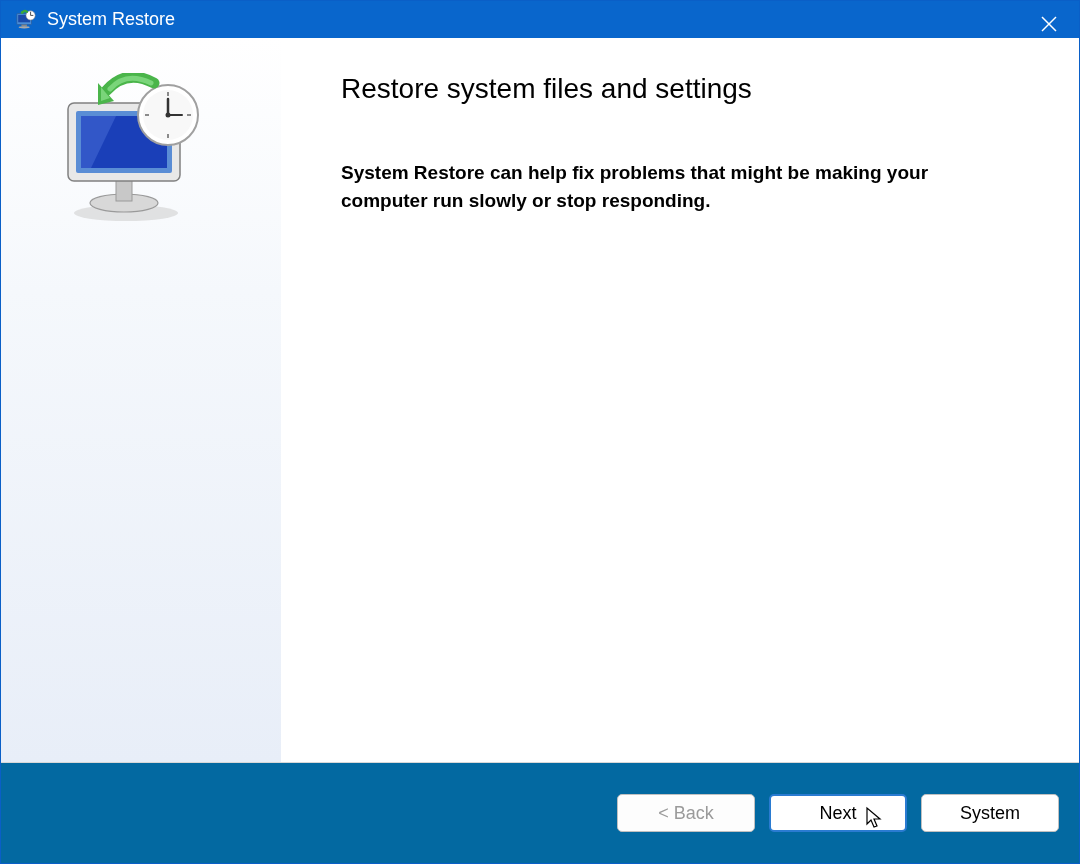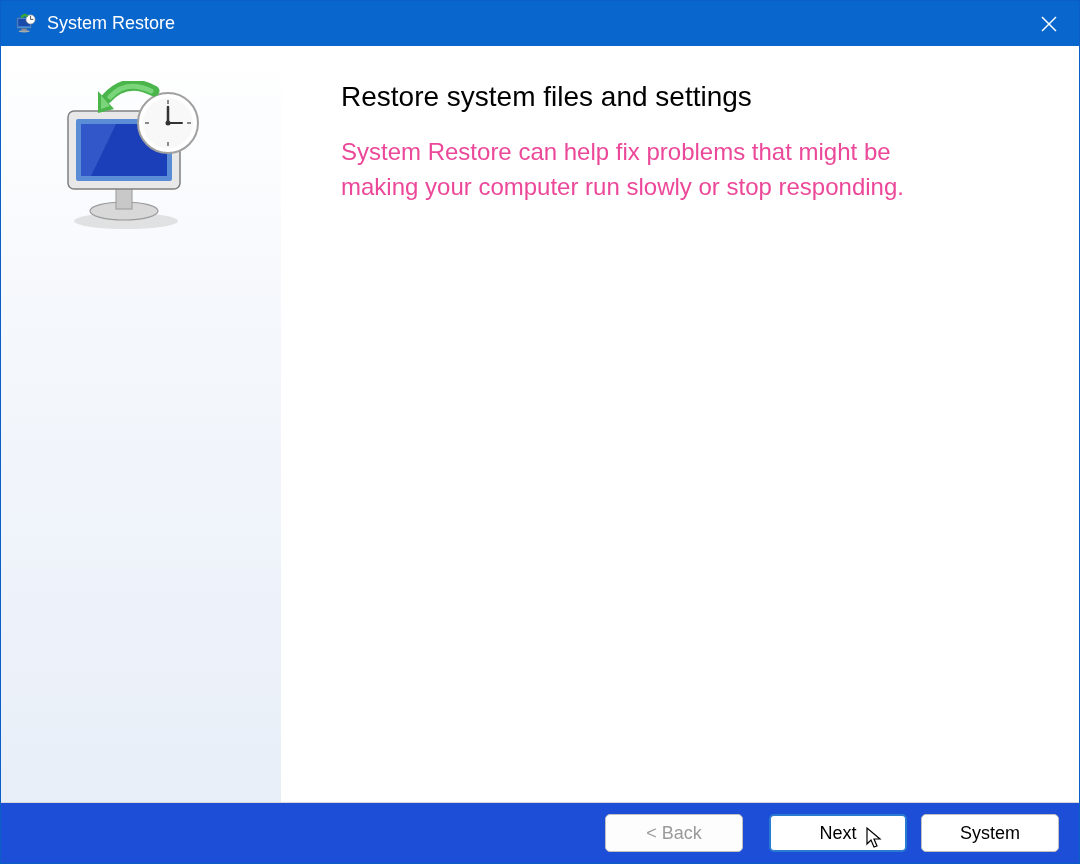--- a/index.html
+++ b/index.html
@@ -17,21 +17,21 @@
     .window {
       width: 1080px;
       height: 864px;
       background: #ffffff;
       border: 1px solid #0a5fc7;
       display: flex;
       flex-direction: column;
     }
     .titlebar {
       background: #0966cc;
-      height: 45px;
+      height: 37px;
       display: flex;
       align-items: center;
       padding: 0 14px;
       color: #ffffff;
       position: relative;
     }
     .titlebar-icon {
       width: 22px;
       height: 22px;
       margin-right: 10px;
@@ -74,32 +74,33 @@
     }
     .main-content {
       flex: 1;
       padding: 35px 60px 20px 60px;
       background: #ffffff;
     }
     .heading {
       font-size: 28px;
       font-weight: 400;
       color: #000000;
-      margin-bottom: 22px;
+      margin-bottom: 54px;
     }
     .paragraph {
-      font-size: 24px;
+      font-size: 19px;
       line-height: 1.45;
-      color: #ec4899;
+      color: #000000;
       margin-bottom: 28px;
       max-width: 620px;
+      font-weight: bold;
     }
     .button-bar {
-      height: 61px;
-      background: #1d4ed8;
+      height: 101px;
+      background: #0369a1;
       border-top: 1px solid #d8d8d8;
       display: flex;
       align-items: center;
       justify-content: flex-end;
       padding: 0 20px;
       gap: 14px;
     }
     .btn {
       min-width: 138px;
       height: 38px;
@@ -115,21 +116,20 @@
       color: #000000;
     }
     .btn:disabled {
       color: #9a9a9a;
       cursor: default;
       background: #fdfdfd;
     }
     .btn.primary {
       border: 2px solid #2a7bd1;
       background: #ffffff;
-      margin-left: 12px;
     }
     .cursor-pointer {
       position: absolute;
       pointer-events: none;
     }
   </style>
 </head>
 <body>
 
 <div class="window">

